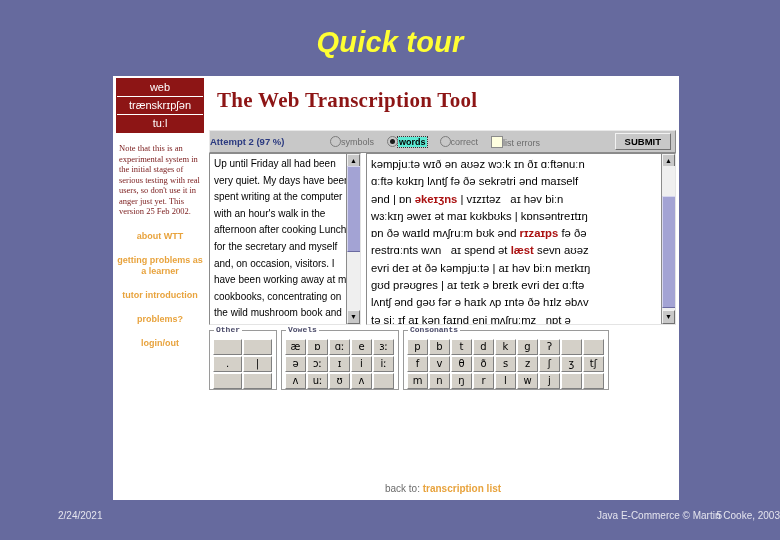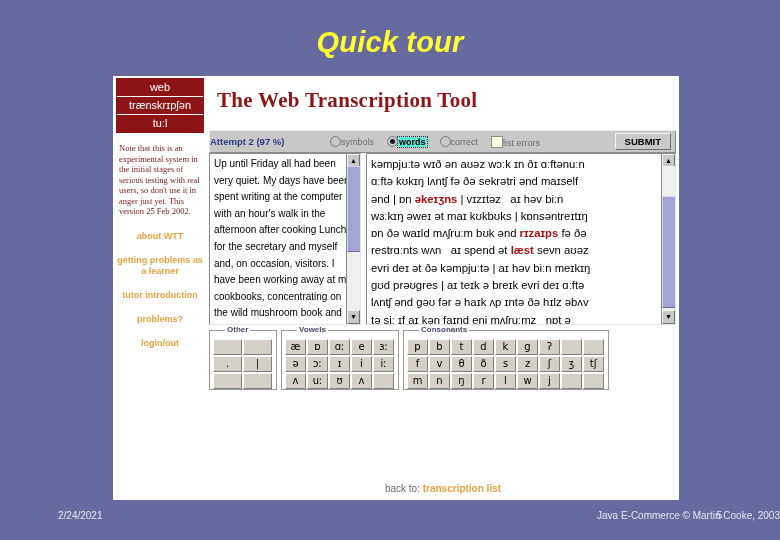--- a/index.html
+++ b/index.html
@@ -147,23 +147,23 @@
   
   .kbd{
     position:absolute;left:2px;top:254px;right:3px;height:60px;
     display:flex;gap:4px;
   }
   .grp{
     position:relative;border:1px solid #9a9a9a;
     padding:8px 3px 3px 3px;
   }
   .grp > .cap{
-    position:absolute;left:15px;top:-5px;background:#ffffff;
+    position:absolute;left:4px;top:-5px;background:#ffffff;
     padding:0 2px;font-size:8px;color:#4a4a68;font-weight:bold;
-    white-space:nowrap;line-height:8px;
+    white-space:nowrap;line-height:8px;font-family:Liberation Mono, monospace;
   }
   .krow{display:flex;}
   .key{
     width:19px;height:14px;margin:0 1px 1px 0;
     background:#d4d0c8;
     border-top:1px solid #ffffff;border-left:1px solid #ffffff;
     border-right:1px solid #808080;border-bottom:1px solid #808080;
     font-size:10px;line-height:13px;text-align:center;color:#000;
     font-family:"DejaVu Sans", sans-serif;
     overflow:hidden;white-space:nowrap;

